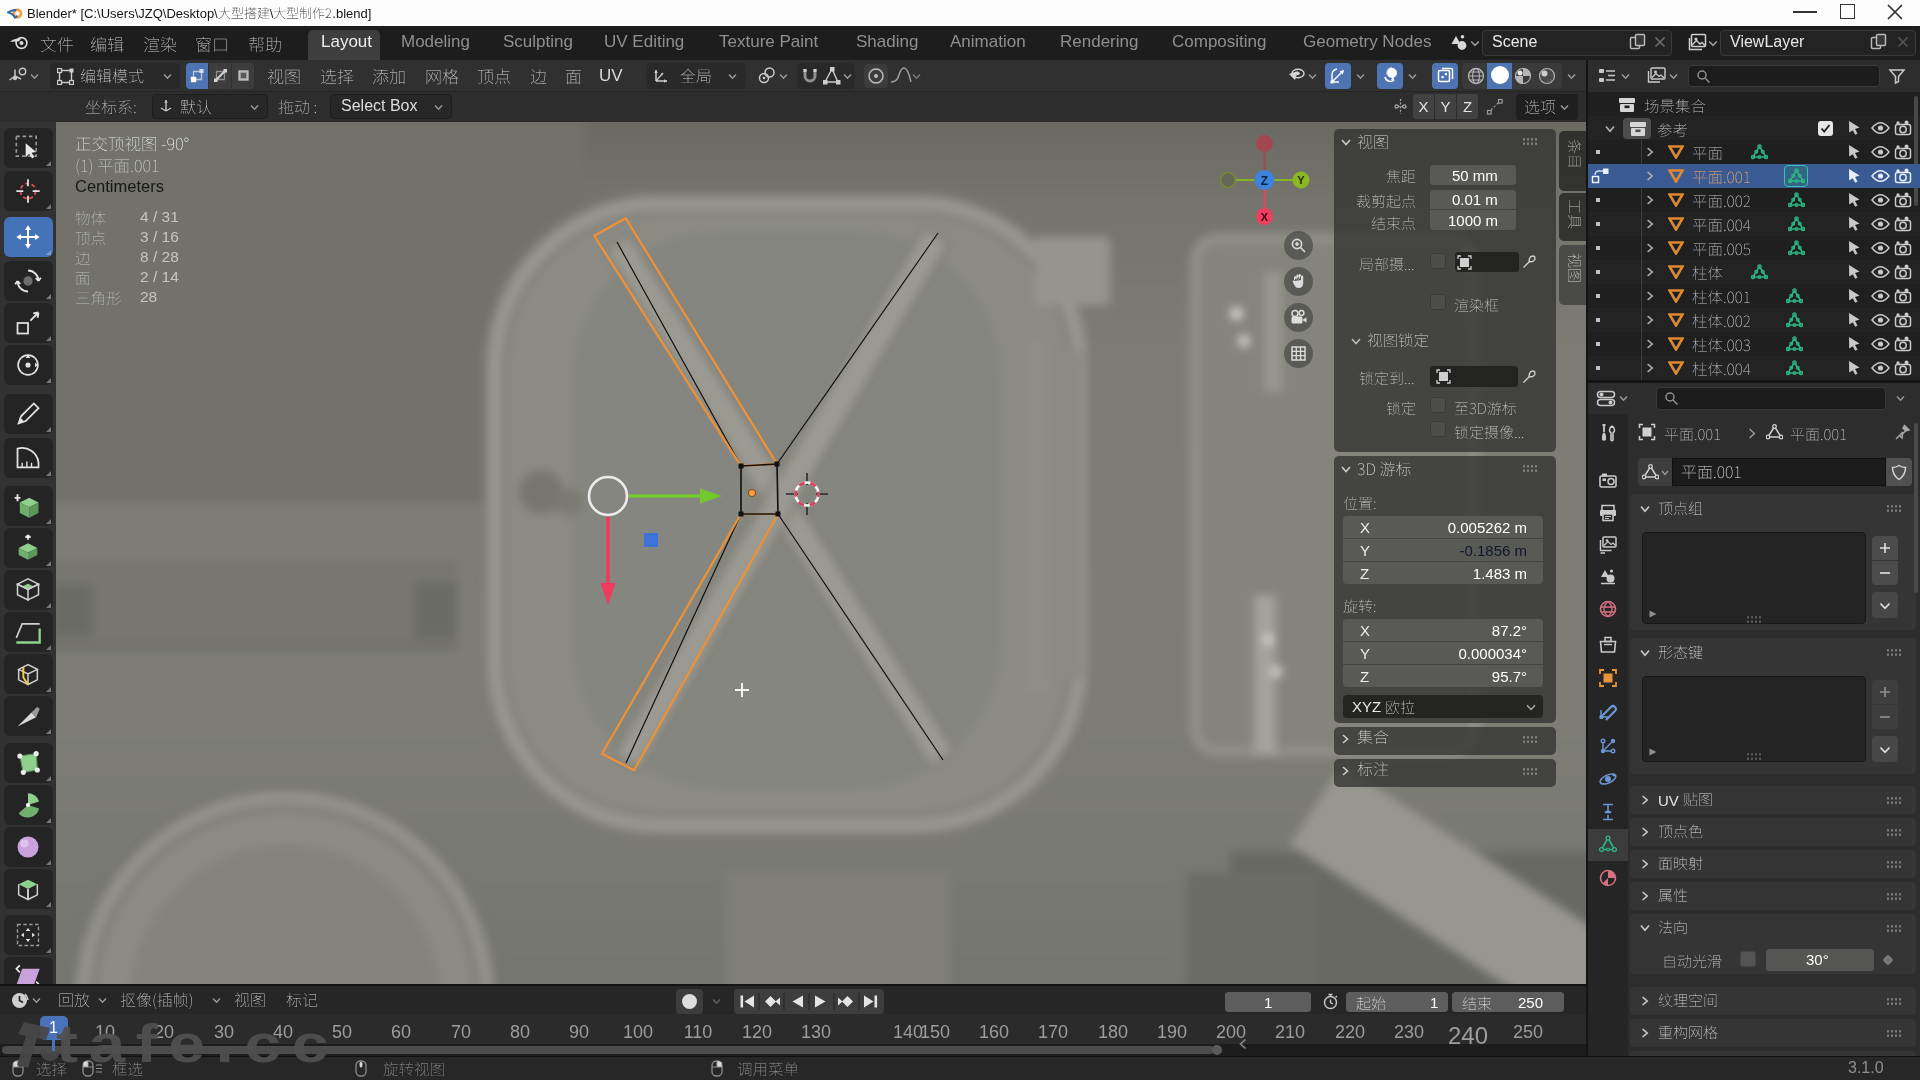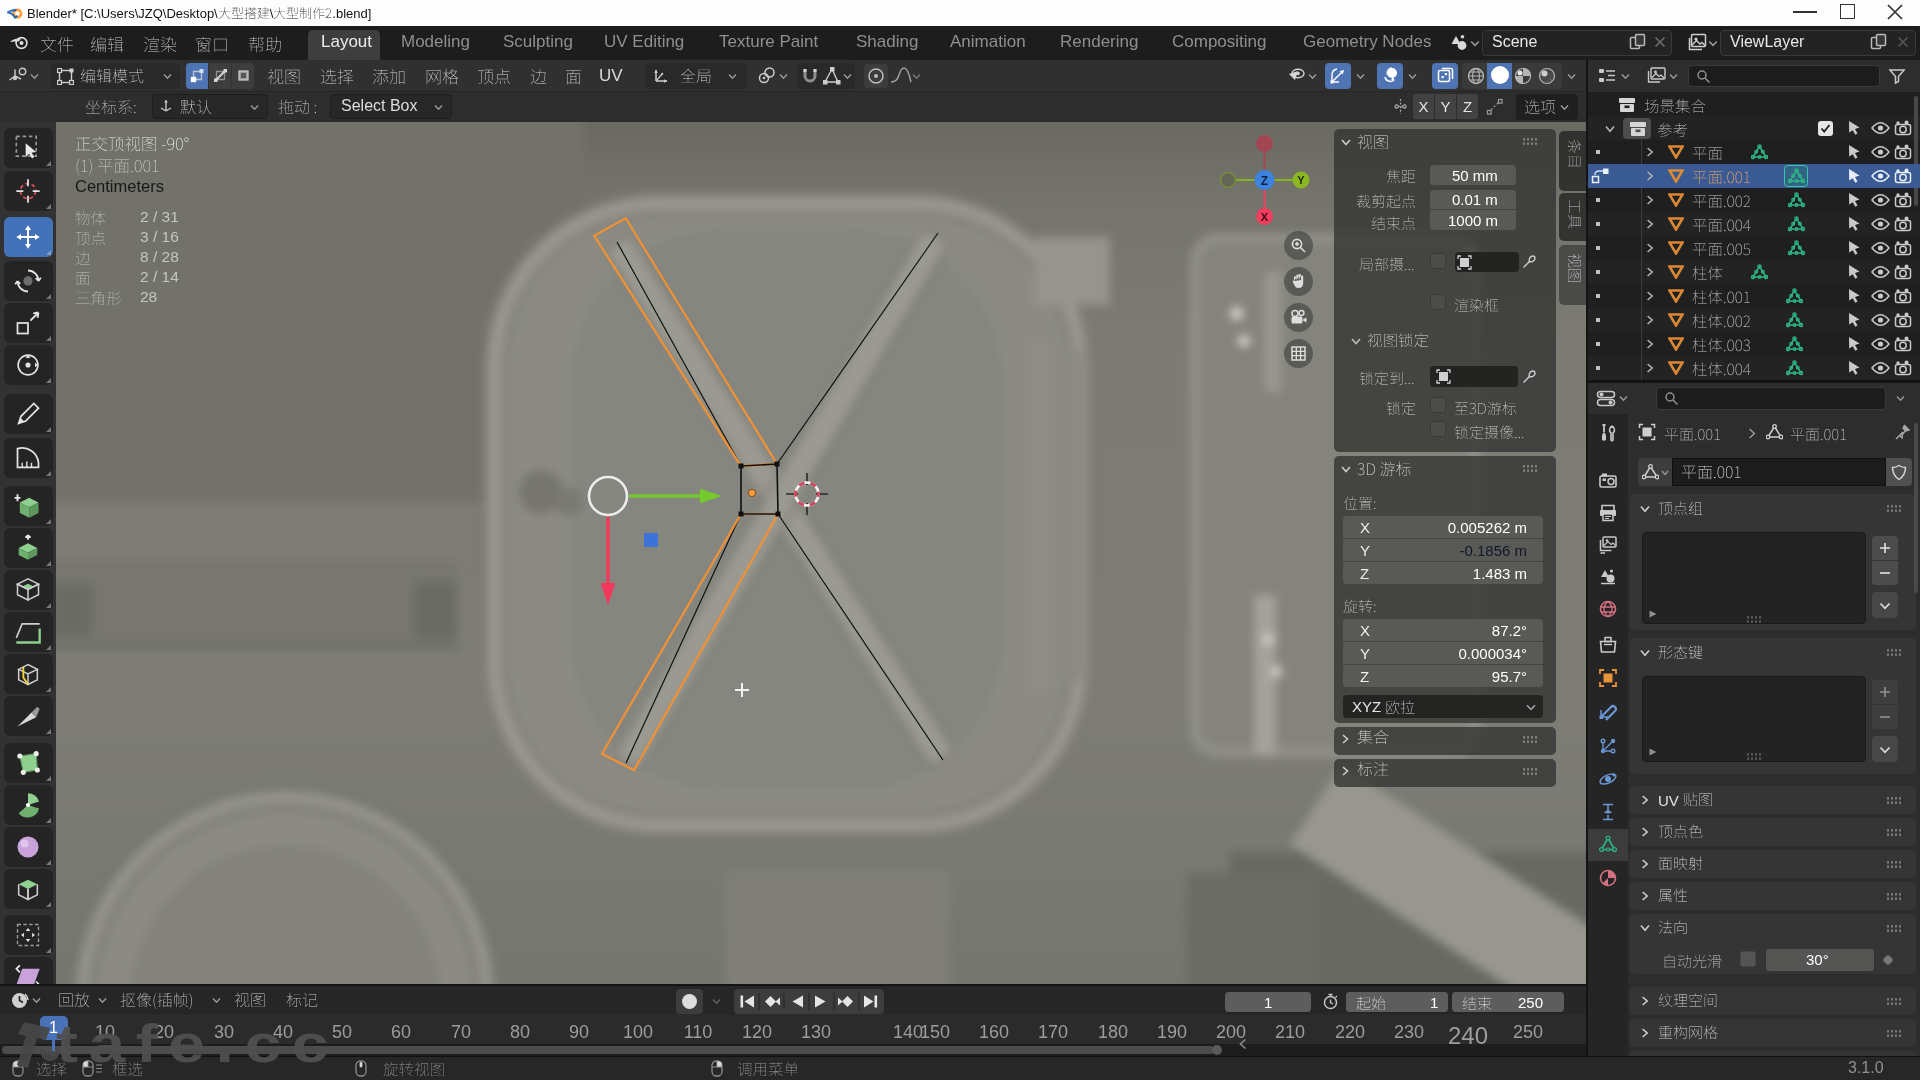--- a/index.html
+++ b/index.html
@@ -668,21 +668,21 @@
       </div>
  <div class="ab" style="left:31px;top:55px;font-size:16.5px;color:#000000;opacity:0.8">Centimeters</div>
  <div class="ab" style="left:31px;top:86px">
         <svg width="31" height="21" viewBox="0 0 31 21" style="display:block">
           <g fill="#dededa" fill-opacity="0.78" transform="translate(0,16) scale(0.015500,-0.015500)">
             <use href="#g7269" x="0"></use>
             <use href="#g4f53" x="1000"></use>
           </g>
         </svg>
       </div>
- <div class="ab" style="left:96px;top:86px;font-size:15.5px;color:#dededa;opacity:0.78">2 / 31</div>
+ <div class="ab" style="left:96px;top:86px;font-size:15.5px;color:#dededa;opacity:0.78">4 / 31</div>
  <div class="ab" style="left:31px;top:106px">
         <svg width="31" height="21" viewBox="0 0 31 21" style="display:block">
           <g fill="#dededa" fill-opacity="0.78" transform="translate(0,16) scale(0.015500,-0.015500)">
             <use href="#g9876" x="0"></use>
             <use href="#g70b9" x="1000"></use>
           </g>
         </svg>
       </div>
  <div class="ab" style="left:96px;top:106px;font-size:15.5px;color:#dededa;opacity:0.78">3 / 16</div>
  <div class="ab" style="left:31px;top:126px">

